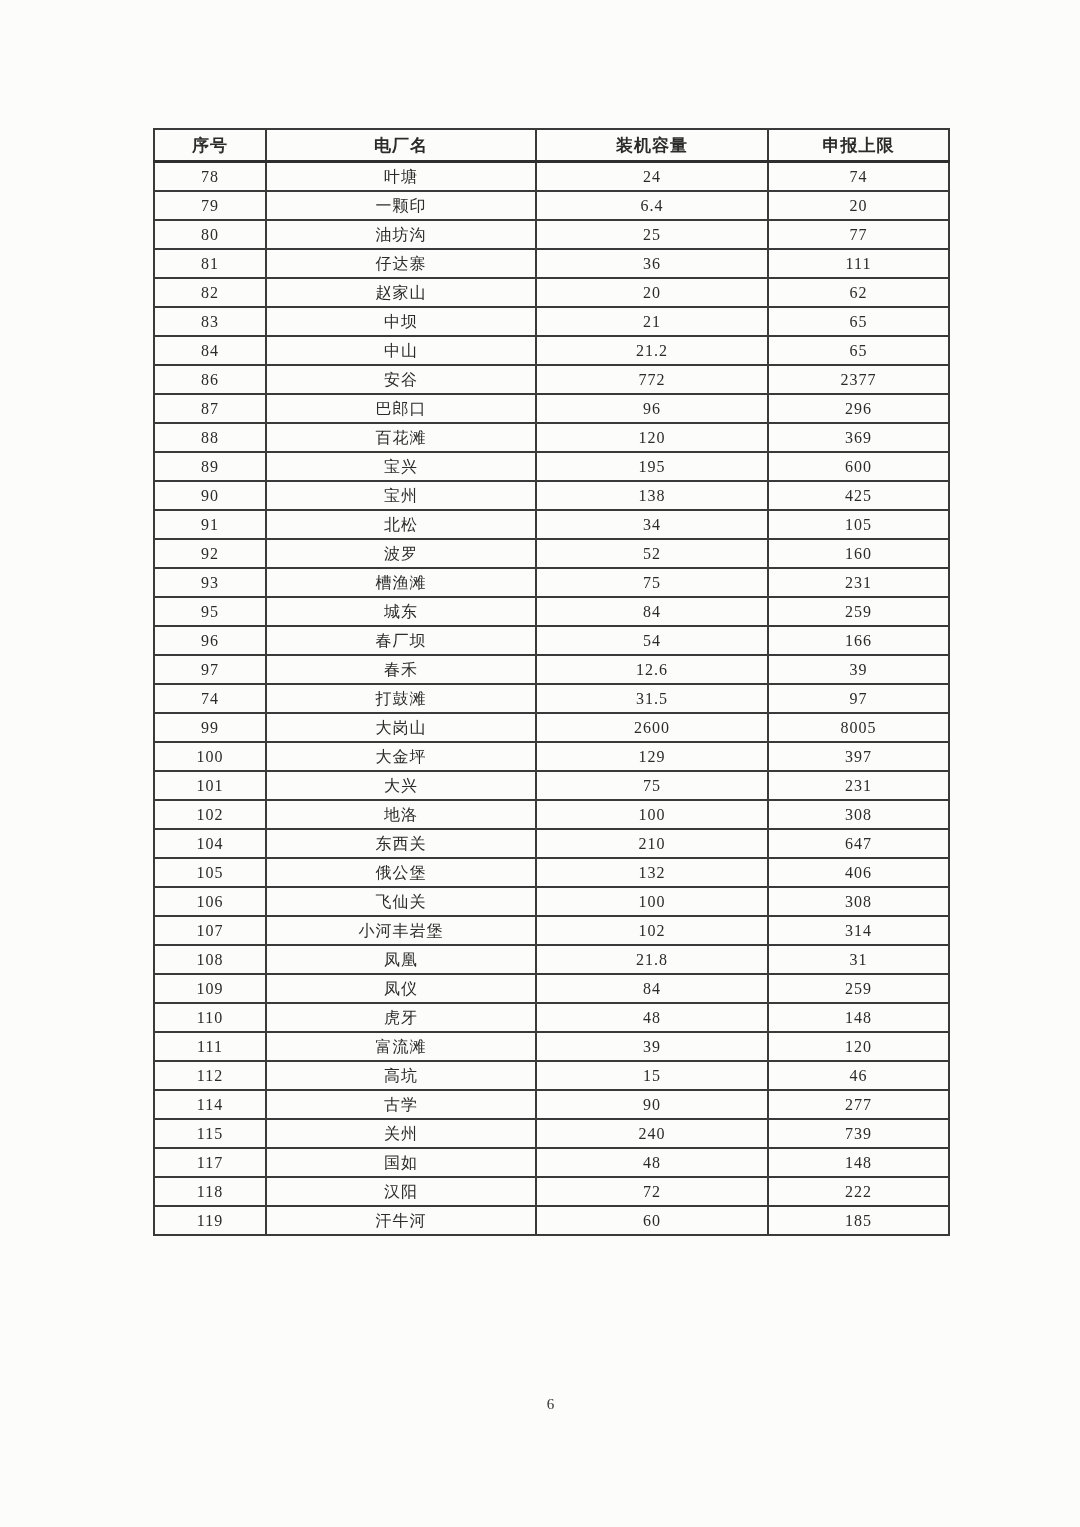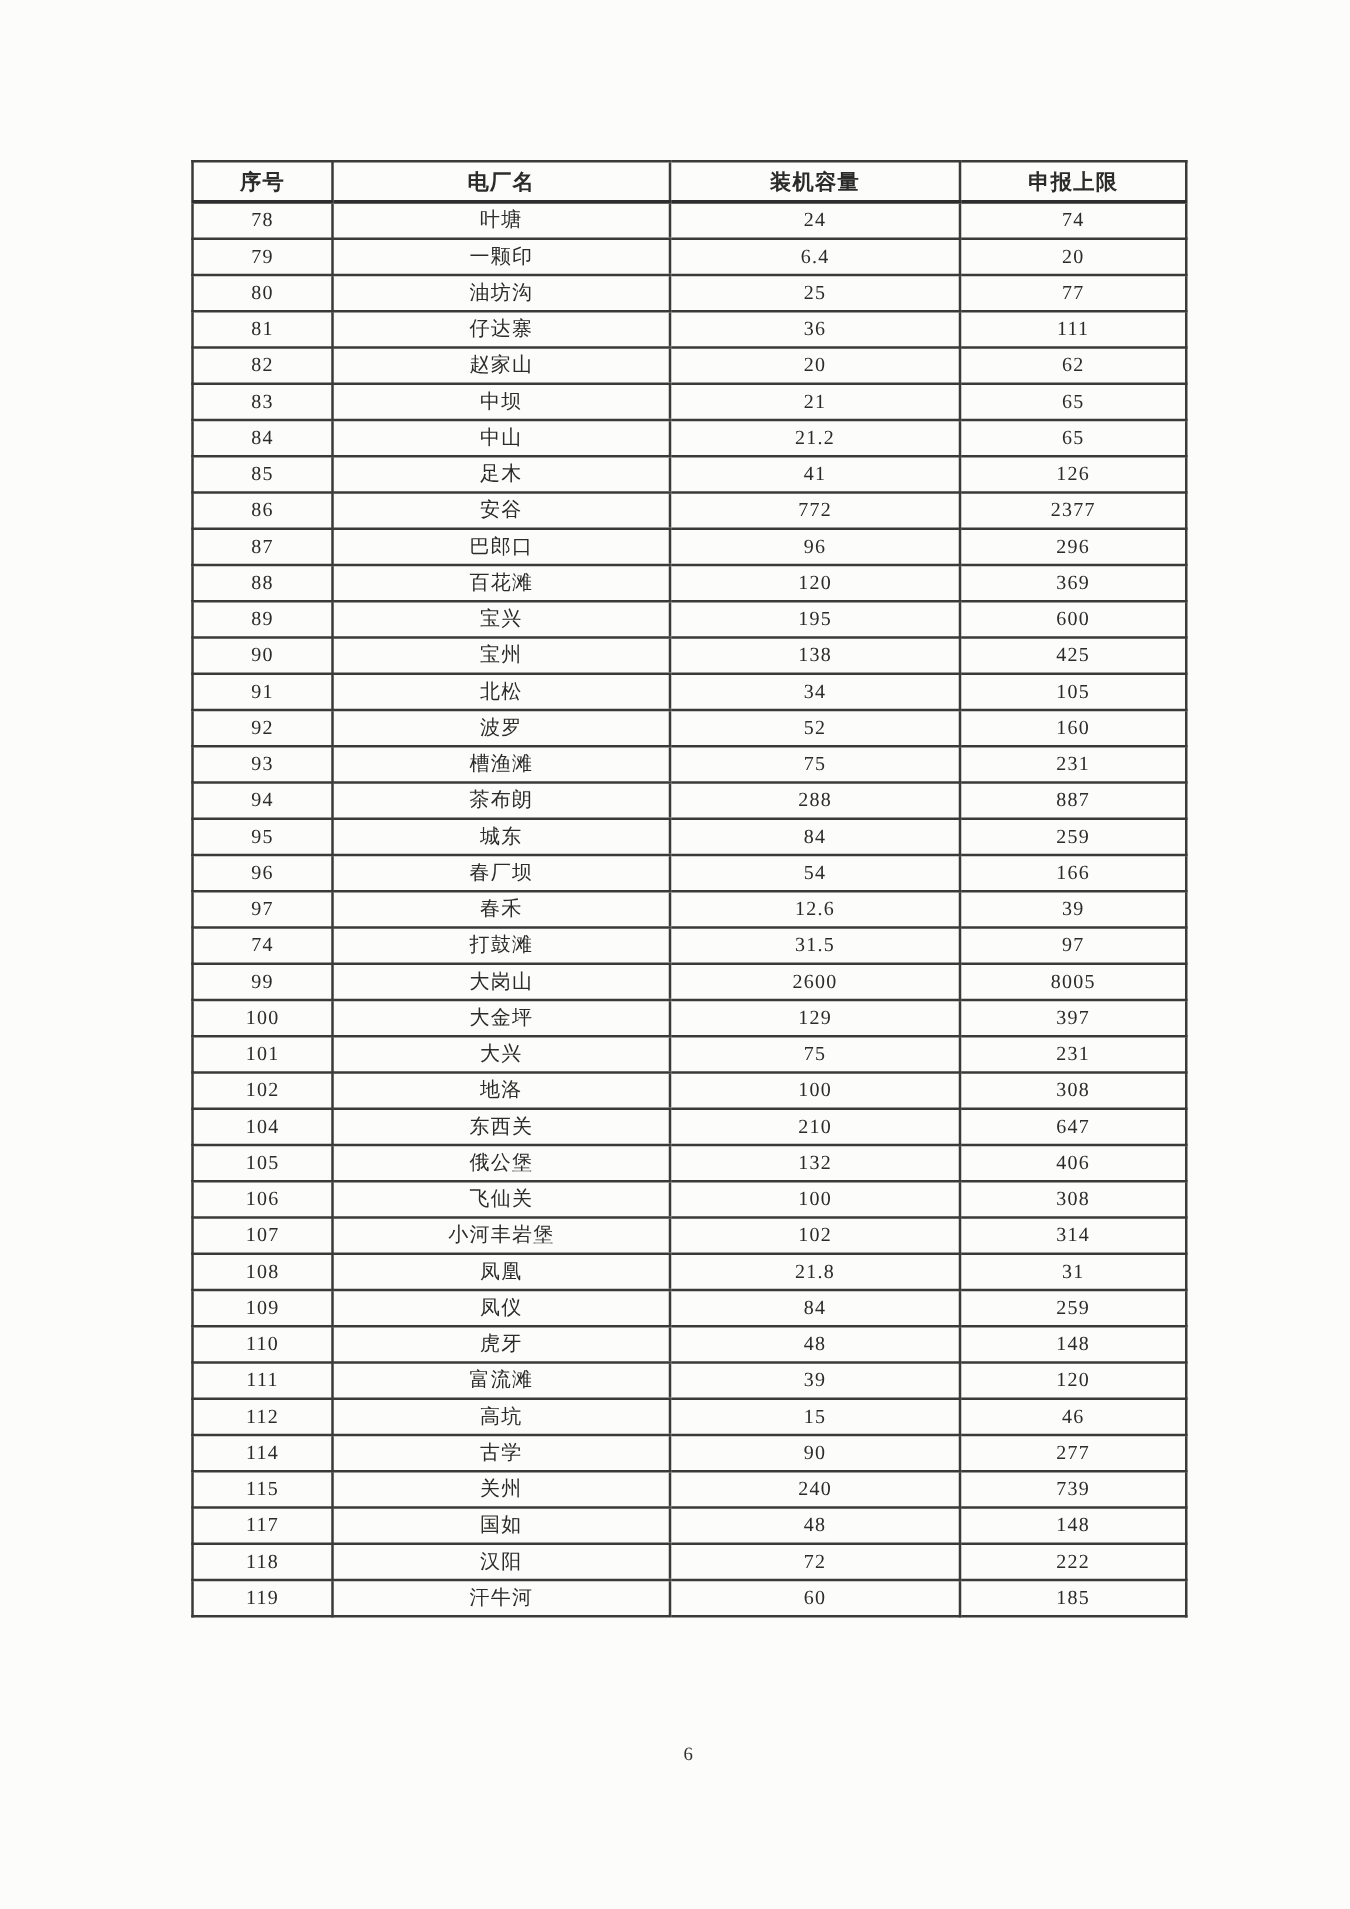--- a/index.html
+++ b/index.html
@@ -119,26 +119,20 @@
           <td>21</td>
           <td>65</td>
         </tr>
         <tr>
           <td>84</td>
           <td>中山</td>
           <td>21.2</td>
           <td>65</td>
         </tr>
         <tr>
-          <td>85</td>
-          <td>足木</td>
-          <td>41</td>
-          <td>126</td>
-        </tr>
-        <tr>
           <td>86</td>
           <td>安谷</td>
           <td>772</td>
           <td>2377</td>
         </tr>
         <tr>
           <td>87</td>
           <td>巴郎口</td>
           <td>96</td>
           <td>296</td>
@@ -173,26 +167,20 @@
           <td>52</td>
           <td>160</td>
         </tr>
         <tr>
           <td>93</td>
           <td>槽渔滩</td>
           <td>75</td>
           <td>231</td>
         </tr>
         <tr>
-          <td>94</td>
-          <td>茶布朗</td>
-          <td>288</td>
-          <td>887</td>
-        </tr>
-        <tr>
           <td>95</td>
           <td>城东</td>
           <td>84</td>
           <td>259</td>
         </tr>
         <tr>
           <td>96</td>
           <td>春厂坝</td>
           <td>54</td>
           <td>166</td>

